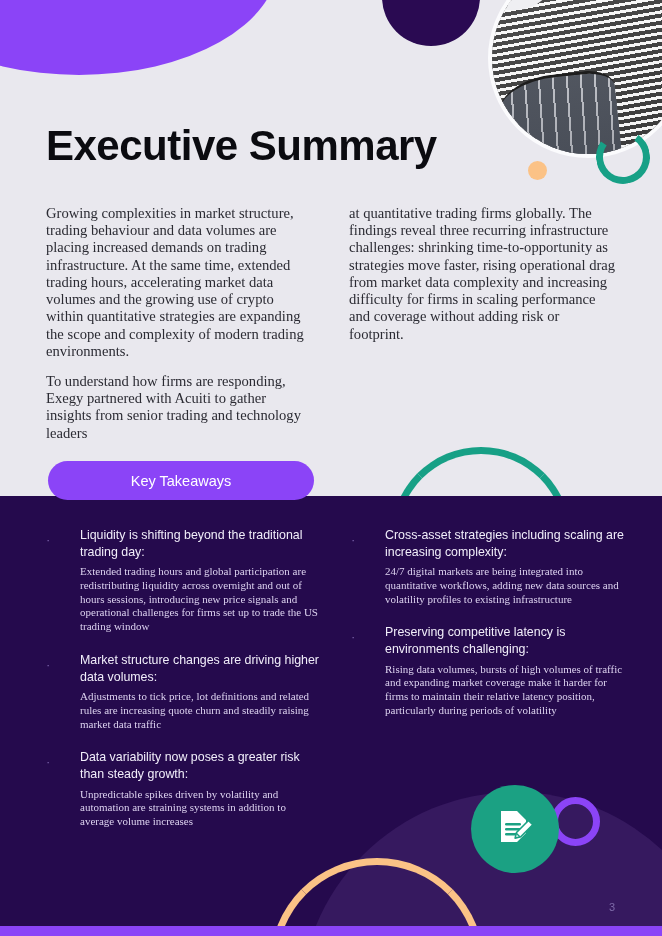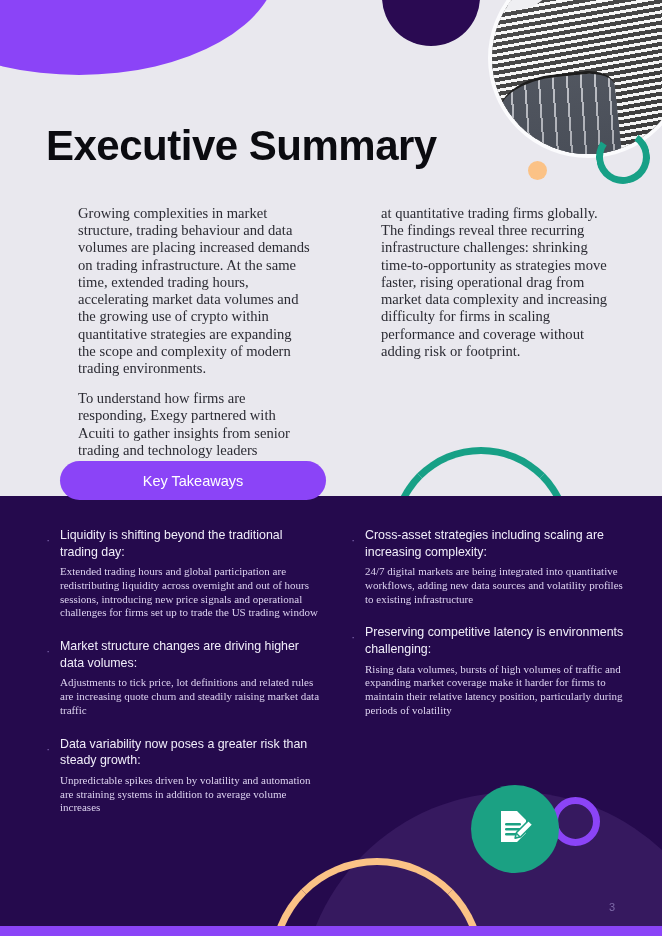--- a/index.html
+++ b/index.html
@@ -148,21 +148,21 @@
 
   
   .intro-cols {
     position: absolute;
     left: 46px;
     top: 205px;
     width: 570px;
     display: flex;
     gap: 36px;
   }
-  .intro-col { width: 267px; margin-left: 32px; }
+  .intro-col { width: 267px; }
   .intro-col p {
     margin: 0 0 13px 0;
     font-family: "Liberation Serif", serif;
     font-size: 14.6px;
     line-height: 1.18;
     color: #2b2b33;
   }
 
   
   .dark-section {
@@ -211,21 +211,21 @@
     left: 0;
     top: 430px;
     width: 662px;
     height: 10px;
     background: #8b44f7;
   }
 
   
   .pill {
     position: absolute;
-    left: 60px;
+    left: 48px;
     top: 461px;
     width: 266px;
     height: 39px;
     background: #8b44f7;
     border-radius: 22px;
     display: flex;
     align-items: center;
     justify-content: center;
     color: #ffffff;
     font-size: 14.5px;
@@ -245,21 +245,21 @@
   .takeaway-col { width: 273px; }
   .takeaway-item { display: flex; margin-bottom: 18px; }
   .bullet-dot {
     flex: 0 0 auto;
     width: 14px;
     padding-top: 6px;
     color: #7b62a9;
     font-size: 13px;
     line-height: 1;
   }
-  .ti-body { flex: 1 1 auto; }
+  .ti-body { flex: 1 1 auto; margin-left: 20px; }
   .ti-heading {
     font-family: "Liberation Sans", sans-serif;
     font-size: 12.4px;
     line-height: 1.34;
     color: #f1eefa;
     margin: 0 0 5px 0;
   }
   .ti-text {
     font-family: "Liberation Serif", serif;
     font-size: 11px;

